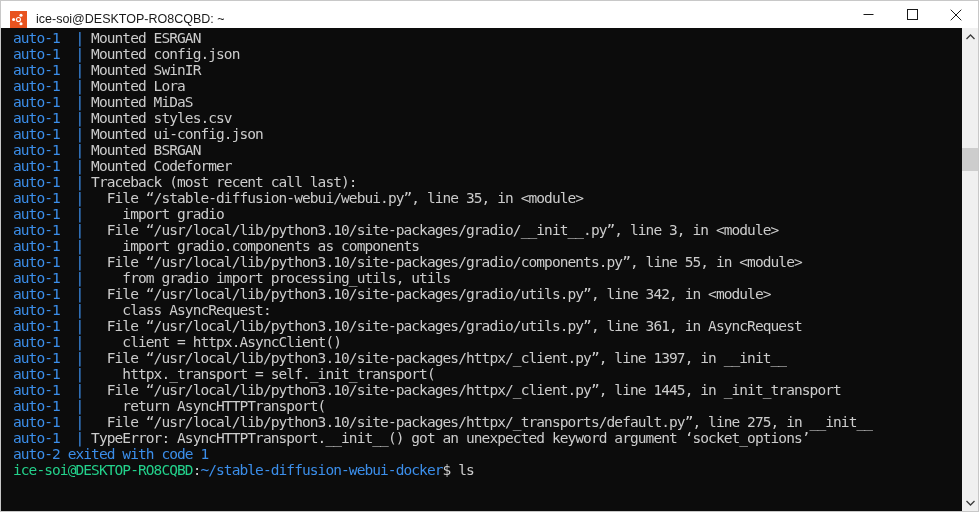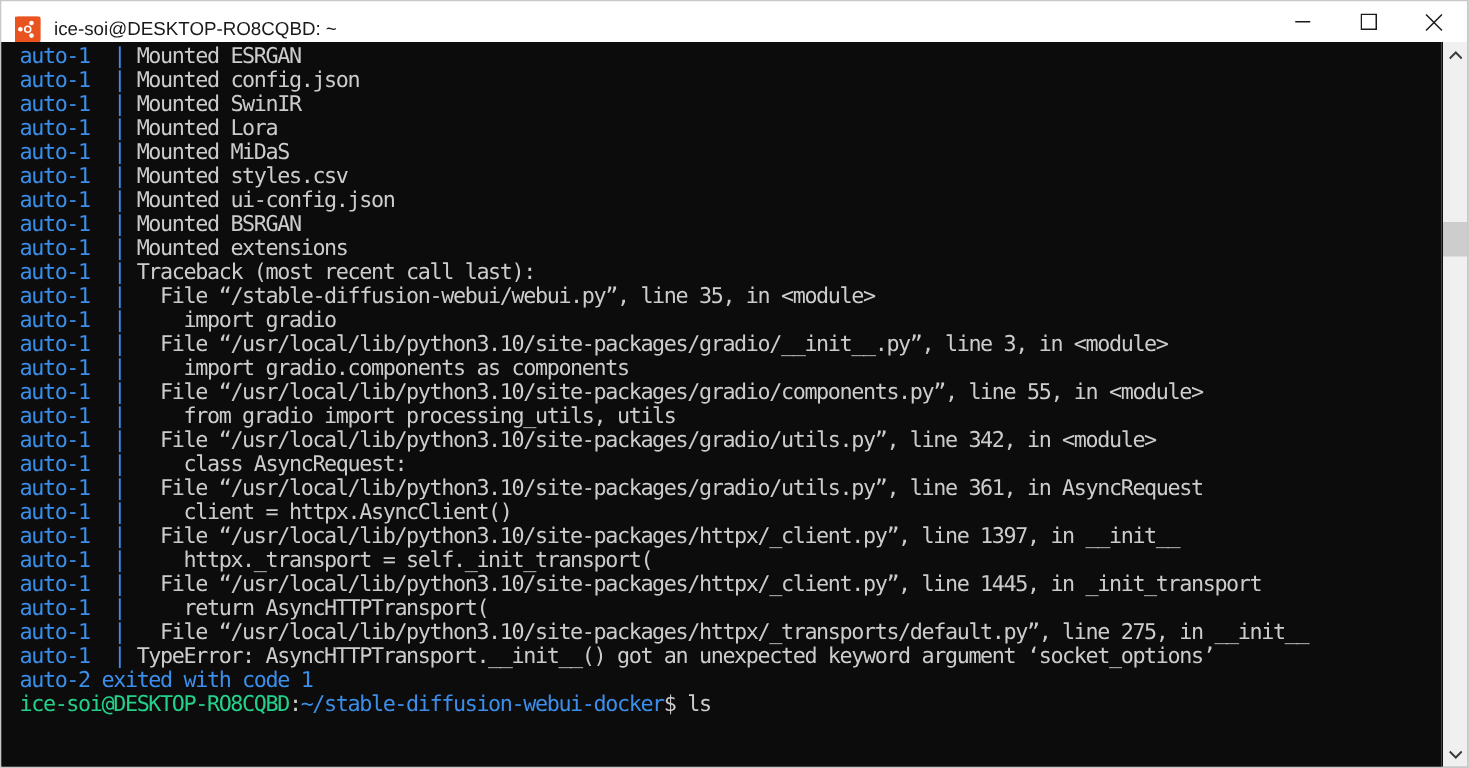--- a/index.html
+++ b/index.html
@@ -176,21 +176,21 @@
   <div class="body-row">
     <div class="terminal" id="terminal-output">
         <div class="term-line"><span class="svc">auto-1  </span><span class="sep">|</span><span class="logtext"> Mounted ESRGAN</span></div>
         <div class="term-line"><span class="svc">auto-1  </span><span class="sep">|</span><span class="logtext"> Mounted config.json</span></div>
         <div class="term-line"><span class="svc">auto-1  </span><span class="sep">|</span><span class="logtext"> Mounted SwinIR</span></div>
         <div class="term-line"><span class="svc">auto-1  </span><span class="sep">|</span><span class="logtext"> Mounted Lora</span></div>
         <div class="term-line"><span class="svc">auto-1  </span><span class="sep">|</span><span class="logtext"> Mounted MiDaS</span></div>
         <div class="term-line"><span class="svc">auto-1  </span><span class="sep">|</span><span class="logtext"> Mounted styles.csv</span></div>
         <div class="term-line"><span class="svc">auto-1  </span><span class="sep">|</span><span class="logtext"> Mounted ui-config.json</span></div>
         <div class="term-line"><span class="svc">auto-1  </span><span class="sep">|</span><span class="logtext"> Mounted BSRGAN</span></div>
-        <div class="term-line"><span class="svc">auto-1  </span><span class="sep">|</span><span class="logtext"> Mounted extensions</span></div>
+        <div class="term-line"><span class="svc">auto-1  </span><span class="sep">|</span><span class="logtext"> Mounted Codeformer</span></div>
         <div class="term-line"><span class="svc">auto-1  </span><span class="sep">|</span><span class="logtext"> Traceback (most recent call last):</span></div>
         <div class="term-line"><span class="svc">auto-1  </span><span class="sep">|</span><span class="logtext">   File “/stable-diffusion-webui/webui.py”, line 35, in &lt;module&gt;</span></div>
         <div class="term-line"><span class="svc">auto-1  </span><span class="sep">|</span><span class="logtext">     import gradio</span></div>
         <div class="term-line"><span class="svc">auto-1  </span><span class="sep">|</span><span class="logtext">   File “/usr/local/lib/python3.10/site-packages/gradio/__init__.py”, line 3, in &lt;module&gt;</span></div>
         <div class="term-line"><span class="svc">auto-1  </span><span class="sep">|</span><span class="logtext">     import gradio.components as components</span></div>
         <div class="term-line"><span class="svc">auto-1  </span><span class="sep">|</span><span class="logtext">   File “/usr/local/lib/python3.10/site-packages/gradio/components.py”, line 55, in &lt;module&gt;</span></div>
         <div class="term-line"><span class="svc">auto-1  </span><span class="sep">|</span><span class="logtext">     from gradio import processing_utils, utils</span></div>
         <div class="term-line"><span class="svc">auto-1  </span><span class="sep">|</span><span class="logtext">   File “/usr/local/lib/python3.10/site-packages/gradio/utils.py”, line 342, in &lt;module&gt;</span></div>
         <div class="term-line"><span class="svc">auto-1  </span><span class="sep">|</span><span class="logtext">     class AsyncRequest:</span></div>
         <div class="term-line"><span class="svc">auto-1  </span><span class="sep">|</span><span class="logtext">   File “/usr/local/lib/python3.10/site-packages/gradio/utils.py”, line 361, in AsyncRequest</span></div>

